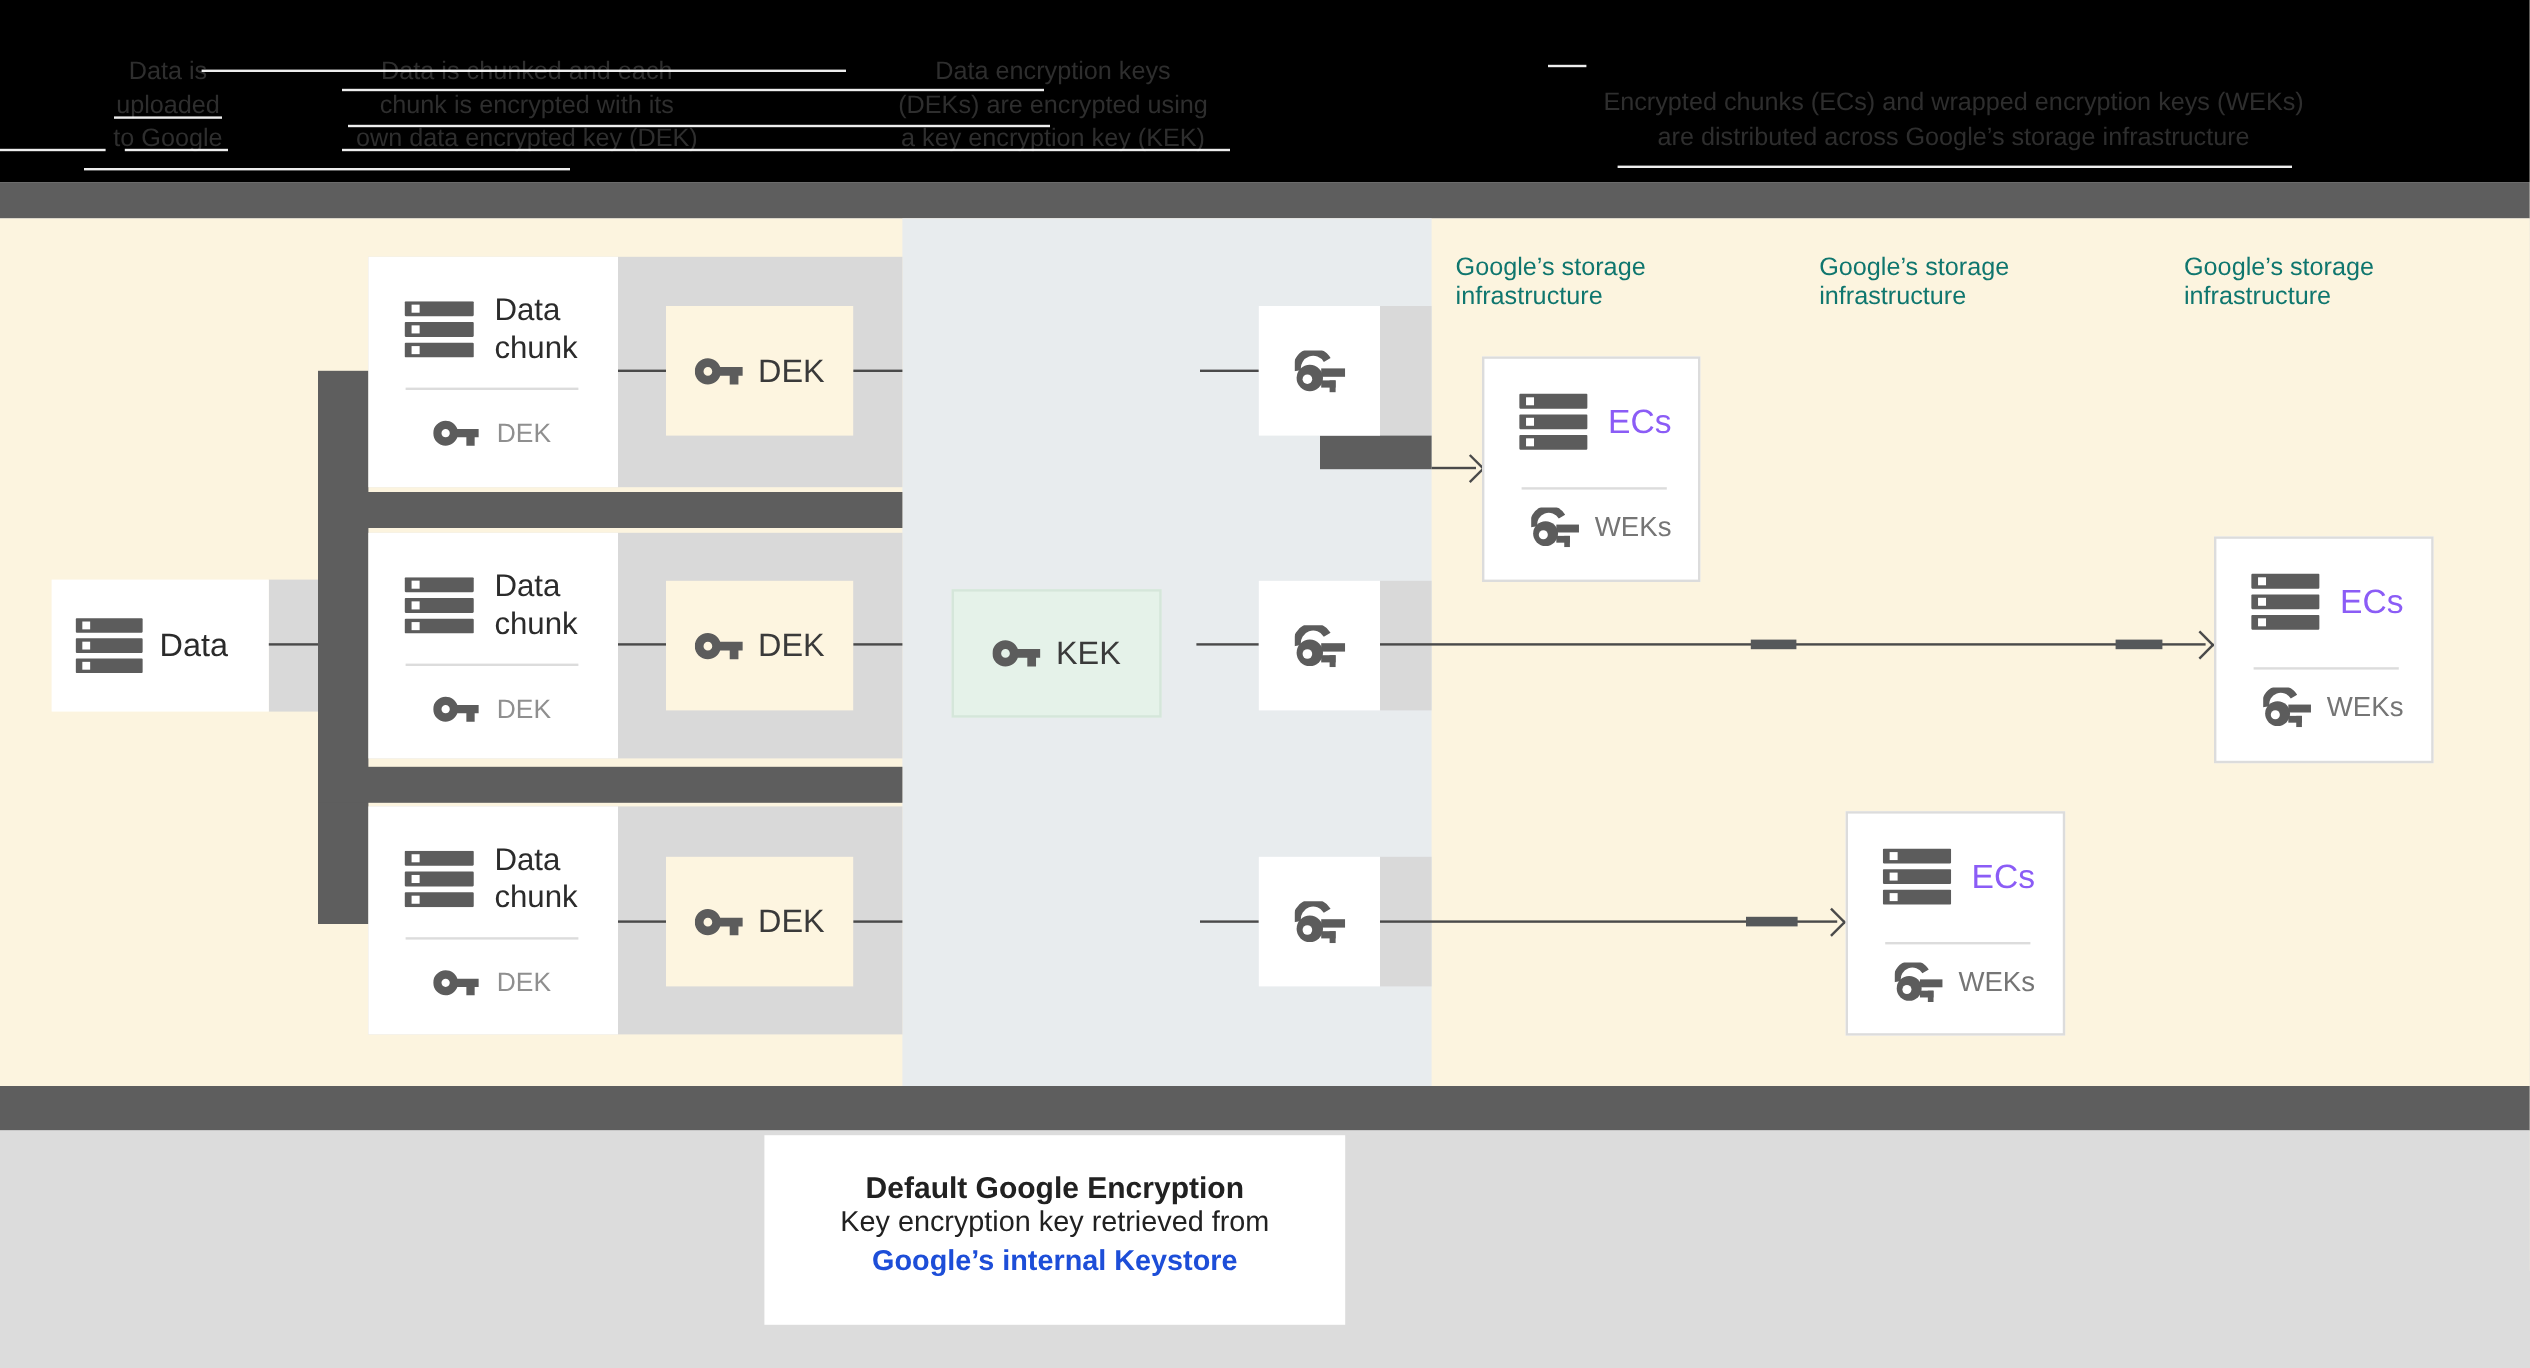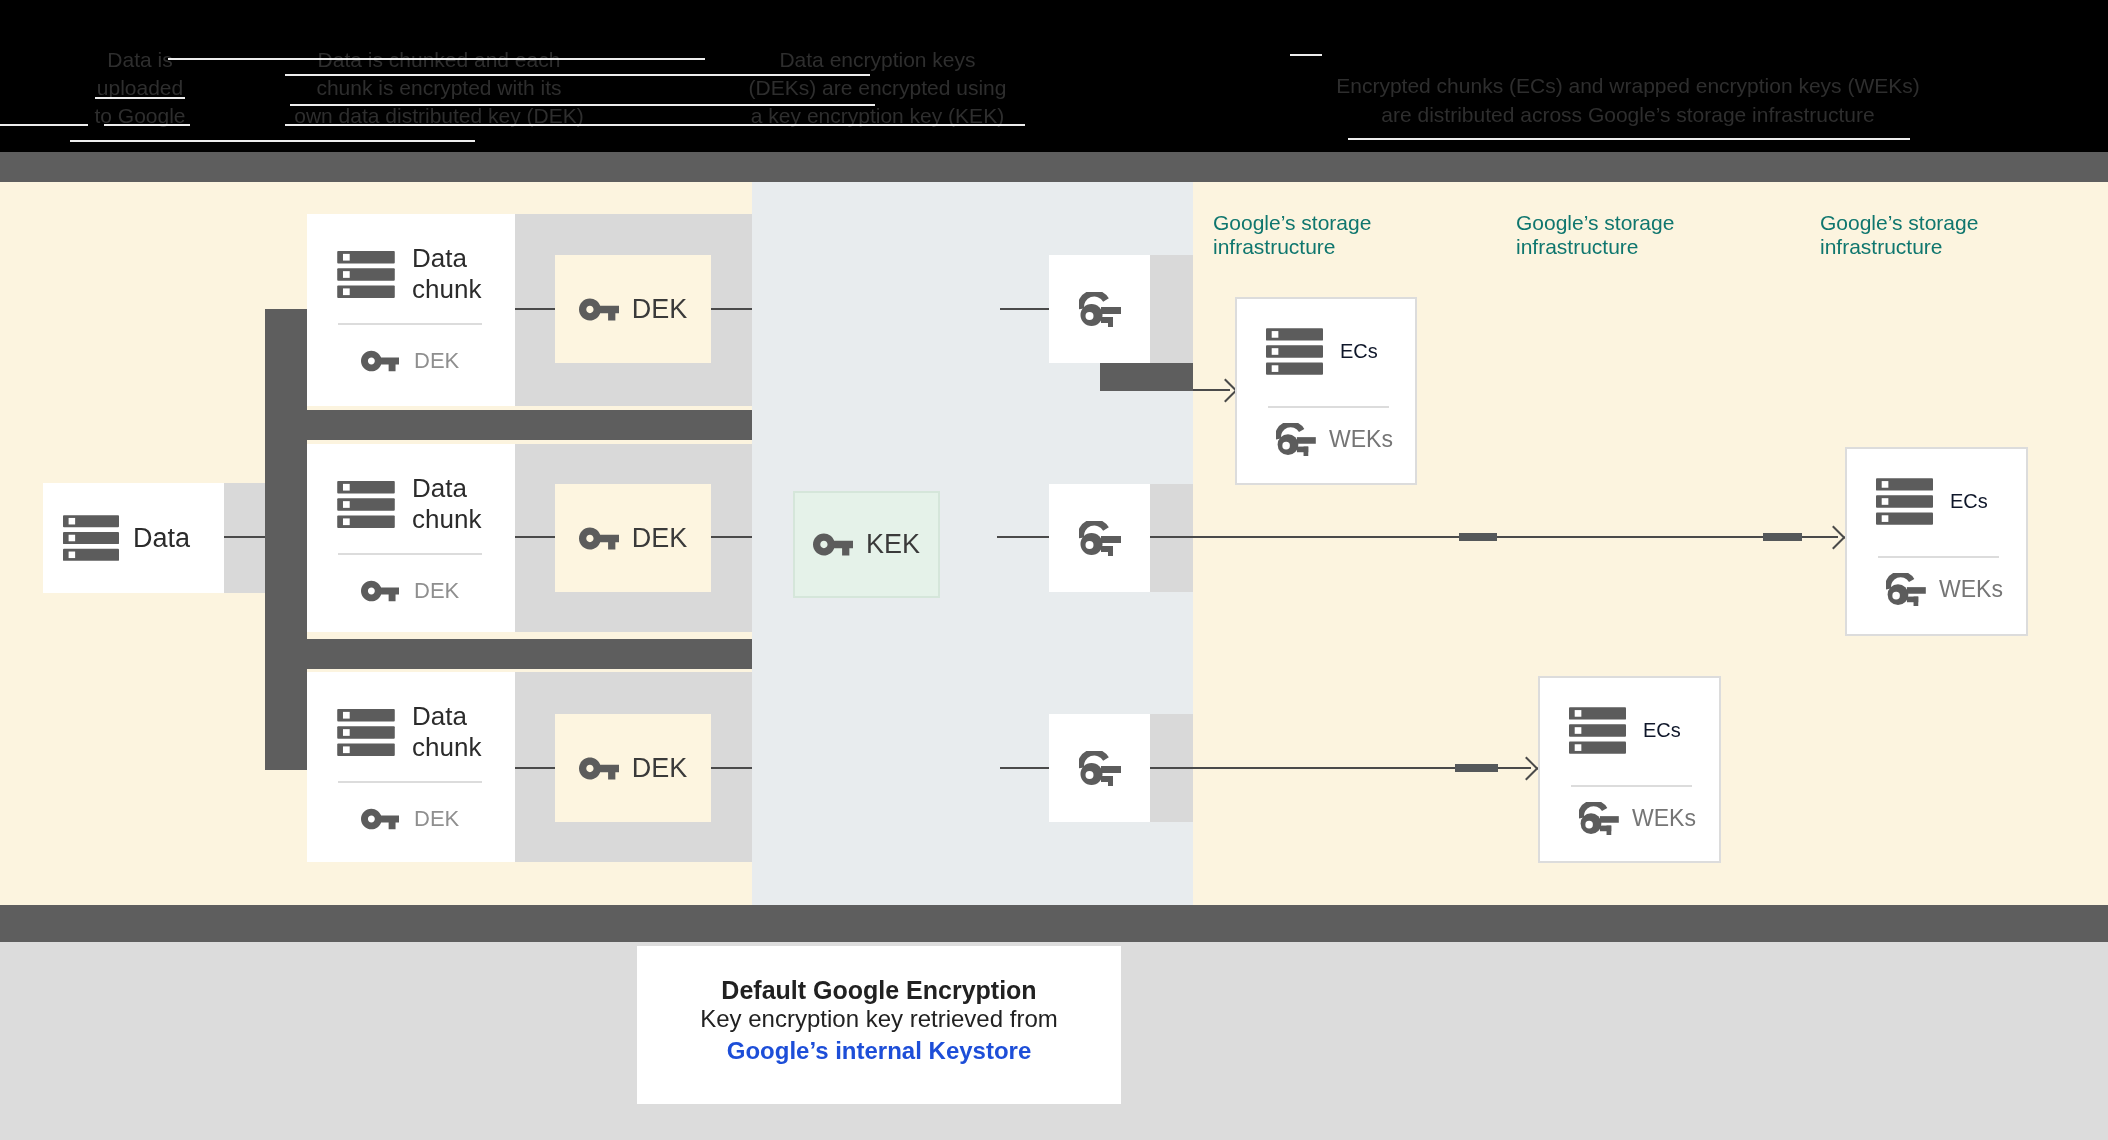--- a/index.html
+++ b/index.html
@@ -35,21 +35,21 @@
 
   .dekbox{background:#fdf5e0;display:flex;align-items:center;justify-content:center;gap:13px;}
   .dekbox .lbl,#kekbox .lbl{font-size:27px;color:#3a3a3a;}
   #kekbox{background:#e5f2e9;border:2px solid #d5e6da;box-sizing:border-box;
           display:flex;align-items:center;justify-content:center;gap:13px;}
 
   .keybox{background:#fff;display:flex;align-items:center;justify-content:center;}
 
   .eccard{background:#fff;border:2px solid #dcdcdc;box-sizing:border-box;}
   .ectop{position:absolute;left:29px;top:28px;display:flex;align-items:center;gap:17px;}
-  .ectitle{font-size:20px;color:#0f172a;}
+  .ectitle{font-size:28px;color:#8b5cf6;}
   .ecdiv{position:absolute;left:31px;top:107px;width:121px;height:2px;background:#dcdcdc;}
   .ecbottom{position:absolute;left:39px;top:124px;display:flex;align-items:center;gap:13px;}
   .weklabel{font-size:23px;color:#757575;}
 
   .storagelabel{position:absolute;font-size:21px;line-height:24px;color:#0f766e;width:180px;}
   .storagelabel span{display:block;}
 
   .databox{background:#fff;display:flex;align-items:center;gap:14px;padding-left:20px;box-sizing:border-box;}
   .datalabel{font-size:27px;color:#2b2b2b;}
 
@@ -96,21 +96,21 @@
 
 <div id="header" class="abs">
   <div id="hstep1" class="hstep">
     <span>Data is</span>
     <span>uploaded</span>
     <span>to Google</span>
   </div>
   <div id="hstep2" class="hstep">
     <span>Data is chunked and each</span>
     <span>chunk is encrypted with its</span>
-    <span>own data distributed key (DEK)</span>
+    <span>own data encrypted key (DEK)</span>
   </div>
   <div id="hstep3" class="hstep">
     <span>Data encryption keys</span>
     <span>(DEKs) are encrypted using</span>
     <span>a key encryption key (KEK)</span>
   </div>
   <div id="hstep4" class="hstep">
     <span>Encrypted chunks (ECs) and wrapped encryption keys (WEKs)</span>
     <span>are distributed across Google’s storage infrastructure</span>
   </div>
@@ -233,21 +233,21 @@
       </svg>
     <span class="lbl">DEK</span>
   </div>
   <div class="abs dekbox" style="left:555px;top:532px;width:156px;height:108px;">
     <svg width="40" height="23" viewBox="1 6 22 12">
         <use href="#key-icon"></use>
       </svg>
     <span class="lbl">DEK</span>
   </div>
 
-  <div id="kekbox" class="abs" style="left:793px;top:309px;width:147px;height:107px;">
+  <div id="kekbox" class="abs" style="left:793px;top:309px;width:175px;height:107px;">
     <svg width="40" height="23" viewBox="1 6 22 12">
         <use href="#key-icon"></use>
       </svg>
     <span class="lbl">KEK</span>
   </div>
 
   <div class="abs keybox" style="left:1049px;top:73px;width:101px;height:108px;">
     <svg width="42" height="35" viewBox="0 0 42 35">
         <use href="#wrapped-key-icon"></use>
       </svg>

